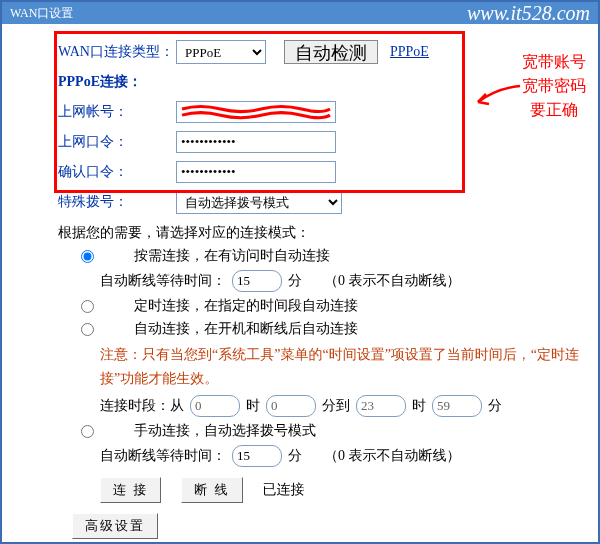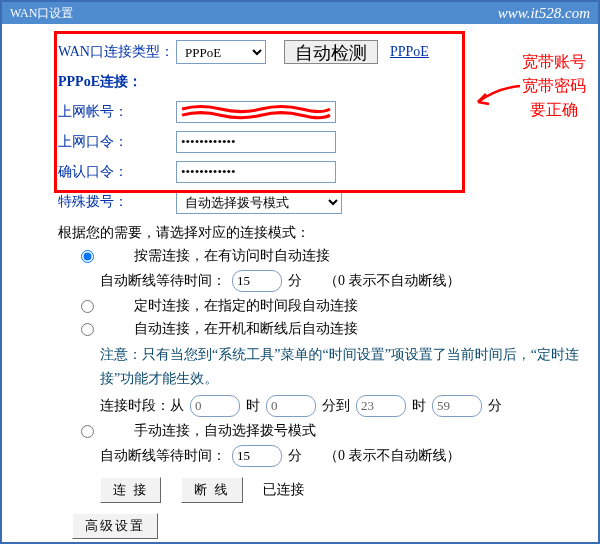--- a/index.html
+++ b/index.html
@@ -21,21 +21,21 @@
     color: #fff;
     height: 22px;
     line-height: 22px;
     padding: 0 8px;
     font-size: 12px;
     display: flex;
     justify-content: space-between;
     font-family: Arial, sans-serif;
   }
   .header .title { font-family: "SimSun","宋体",serif; }
-  .header .url { font-style: italic; font-family: Georgia, serif; font-size: 15px;}
+  .header .url { font-style: italic; font-family: Georgia, serif; font-size: 20px;}
   .redbox {
     position: absolute;
     top: 29px;
     left: 52px;
     width: 411px;
     height: 162px;
     border: 3px solid #f00;
   }
   .annot {
     position: absolute;
@@ -108,21 +108,21 @@
     margin-left: 12px;
     cursor: pointer;
   }
   .note-line { color:#000; padding-left: 42px; margin: 10px 0 4px;}
   .radio-row { display:flex; align-items:flex-start; padding-left: 60px; margin:5px 0;gap:32px;}
   .radio-row input[type=radio]{ margin-top:3px; margin-right:8px;}
   .sub { padding-left: 84px; margin:4px 0; display:flex; align-items:center; gap:6px; flex-wrap:wrap;}
   .sub .unit { color:#000; }
   .sub input[type=text]{ width:50px; text-align:left;border-radius:10px;}
   .disabled-input { background:#e8e8e8; color:#666;}
-  .warn { color:#0c4a6e; padding-left:84px; margin:4px 0; line-height:1.7;}
+  .warn { color:#c2410c; padding-left:84px; margin:4px 0; line-height:1.7;}
   .conn-row { padding-left:84px; margin:10px 0; display:flex; gap:20px; align-items:center;}
   .adv-row { padding-left:56px; margin:8px 0 14px;}
   .masked-red {
     position:relative;
     width:160px;
     display:inline-block;
   }
   .masked-red input{ width:160px; }
   .masked-red .scribble{
     position:absolute; left:4px; top:2px; right:4px; bottom:2px;

